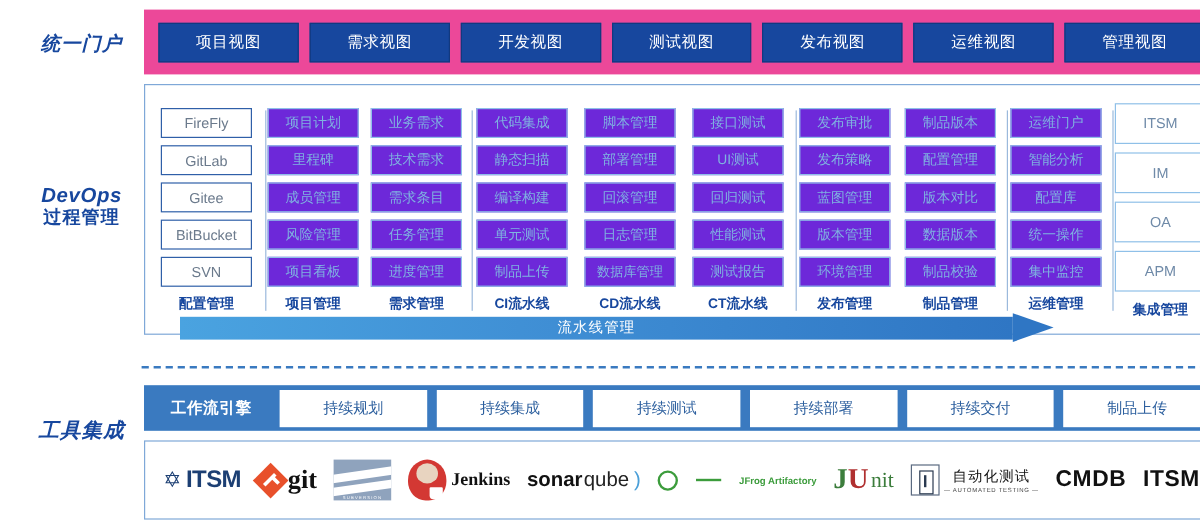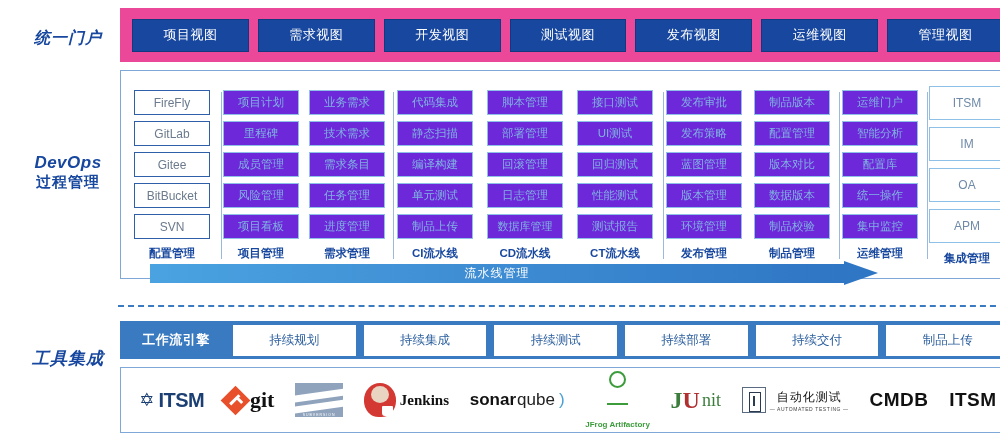--- a/index.html
+++ b/index.html
@@ -150,21 +150,21 @@
     background: #e8d4c0; border-radius: 50%; }
   .jenk-circ .cup {
     position: absolute; left: 18px; bottom: 1px; width: 11px; height: 10px;
     background: #fff; border-radius: 1px 1px 3px 3px; }
   .jenk-txt { color: #111; font-size: 15px; font-weight: bold; font-family: "Liberation Serif", serif; }
 
   .sonar-b { color: #111; font-size: 17px; font-weight: bold; }
   .sonar-l { color: #222; font-size: 17px; }
   .sonar-arc { color: #4a9fd8; font-size: 17px; }
 
-  .jfrog { display:flex; flex-direction:column; gap:15px; }
+  .jfrog { display:flex; flex-direction:row; gap:15px; }
   .jfrog .ring { width: 17px; height: 17px; border: 2px solid #3c9c3c; border-radius: 50%; }
   .jfrog .bar { width: 21px; height: 2px; background: #3c9c3c; }
   .jfrog .t { color: #3c9c3c; font-size: 8px; font-weight: bold; }
 
   .junit .j { color: #3c7d3c; font-size: 24px; font-weight: bold; font-family: "Liberation Serif", serif; }
   .junit .u { color: #b03030; font-size: 24px; font-weight: bold; font-family: "Liberation Serif", serif; }
   .junit .nit { color: #3c7d3c; font-size: 18px; font-family: "Liberation Serif", serif; }
 
   .auto-ic { width: 24px; height: 26px; border: 1.5px solid #5a6a80; position: relative; background:#fff; }
   .auto-ic::before { content:""; position:absolute; left:6px; top:4px; width:10px; height:18px; border:1.5px solid #2a3a50; }

